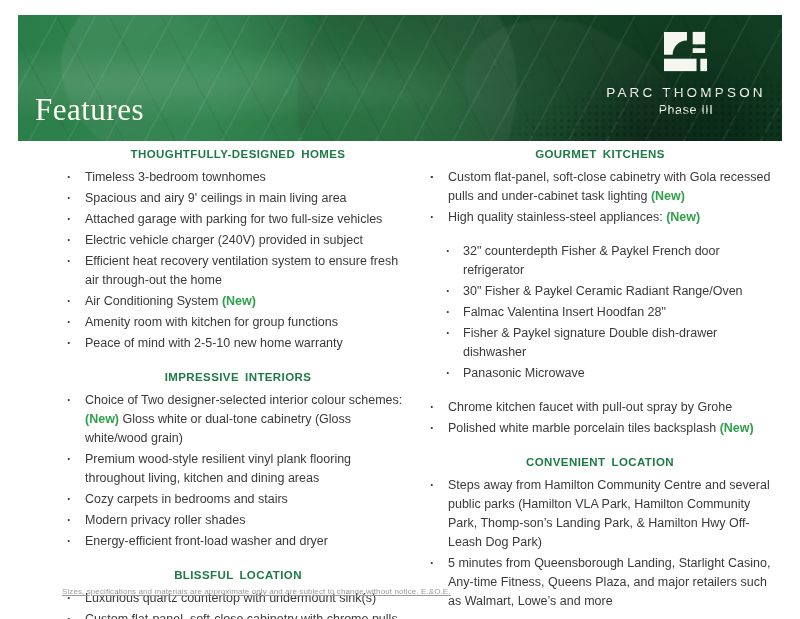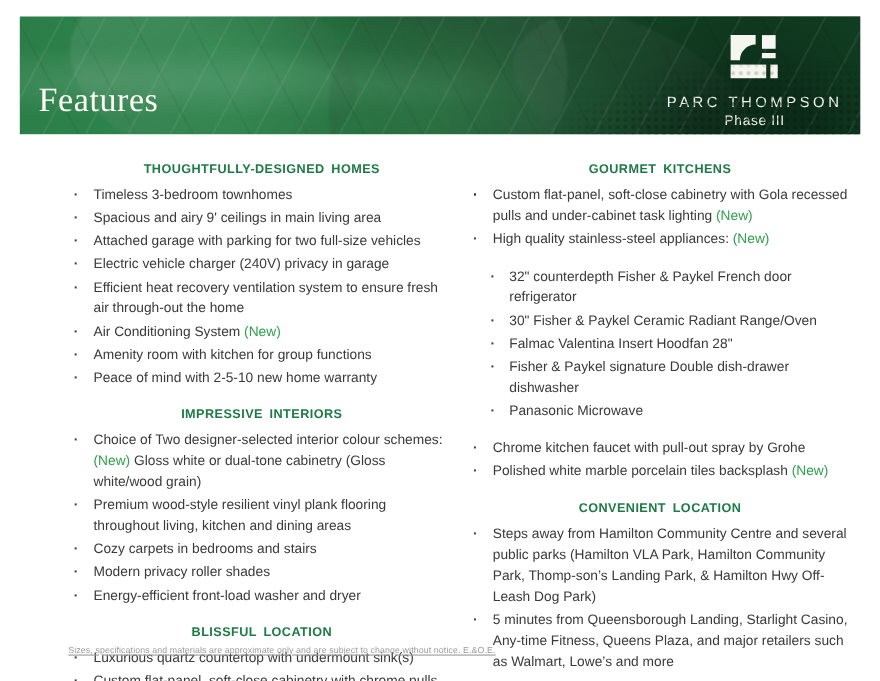--- a/index.html
+++ b/index.html
@@ -5,21 +5,21 @@
   html,body{margin:0;padding:0;}
   body{
     width:800px;height:619px;overflow:hidden;background:#ffffff;
     font-family:"Liberation Sans","DejaVu Sans",sans-serif;
     -webkit-font-smoothing:antialiased;
   }
   .page{position:relative;width:800px;height:619px;background:#fff;}
 
   
   .banner{
-    position:absolute;left:18px;top:15px;width:764px;height:107px;
+    position:absolute;left:18px;top:15px;width:764px;height:126px;
     background:
       radial-gradient(circle at 88% 115%, rgba(10,40,22,.9) 0 8%, rgba(13,48,26,.55) 20%, rgba(13,48,26,0) 42%),
       radial-gradient(ellipse at 70% -30%, rgba(16,60,32,.55) 0 25%, rgba(16,60,32,0) 55%),
       radial-gradient(ellipse at 18% 55%, rgba(255,255,255,.10) 0 6%, rgba(255,255,255,0) 40%),
       linear-gradient(104deg,#2b7d48 0%,#2f894f 28%,#27713f 52%,#1f6038 76%,#174e2c 100%);
     overflow:hidden;
   }
   .banner::before{ 
     content:"";position:absolute;inset:0;
     background:
@@ -69,21 +69,21 @@
   ul.feature-list li{
     position:relative;padding-left:23px;margin:2px 0;
     font-size:12.5px;line-height:19px;color:#3a3a3a;
   }
   ul.feature-list li .dot{
     position:absolute;left:5px;top:0;color:#3a3a3a;font-weight:bold;
   }
   ul.feature-list li.sub{padding-left:38px;}
   ul.feature-list li.sub .dot{left:21px;}
   ul.feature-list li.gap{margin-top:15px;}
-  .new-tag{color:var(--green-new,#2fa04c);}
+  .new-tag{color:var(--green-new,#2fa04c);font-weight:bold;}
 
   .disclaimer{
     position:absolute;left:62px;bottom:23px;
     font-size:8px;color:#9a9a9a;letter-spacing:.1px;text-decoration:underline;
   }
 </style>
 </head>
 <body>
 
 <div class="page">
@@ -111,21 +111,21 @@
   </div>
 
   <div class="content">
     <div>
         <section>
           <h3 class="section-heading">THOUGHTFULLY-DESIGNED HOMES</h3>
           <ul class="feature-list">
             <li><span class="dot">·</span><span>Timeless 3-bedroom townhomes</span></li>
             <li><span class="dot">·</span><span>Spacious and airy 9' ceilings in main living area</span></li>
             <li><span class="dot">·</span><span>Attached garage with parking for two full-size vehicles</span></li>
-            <li><span class="dot">·</span><span>Electric vehicle charger (240V) privacy in garage</span></li>
+            <li><span class="dot">·</span><span>Electric vehicle charger (240V) provided in subject</span></li>
             <li><span class="dot">·</span><span>Efficient heat recovery ventilation system to ensure fresh air through-out the home</span></li>
             <li><span class="dot">·</span><span>Air Conditioning System <span class="new-tag">(New)</span></span></li>
             <li><span class="dot">·</span><span>Amenity room with kitchen for group functions</span></li>
             <li><span class="dot">·</span><span>Peace of mind with 2-5-10 new home warranty</span></li>
           </ul>
         </section>
         <section>
           <h3 class="section-heading">IMPRESSIVE INTERIORS</h3>
           <ul class="feature-list">
             <li><span class="dot">·</span><span>Choice of Two designer-selected interior colour schemes: <span class="new-tag">(New)</span> Gloss white or dual-tone cabinetry (Gloss white/wood grain)</span></li>

